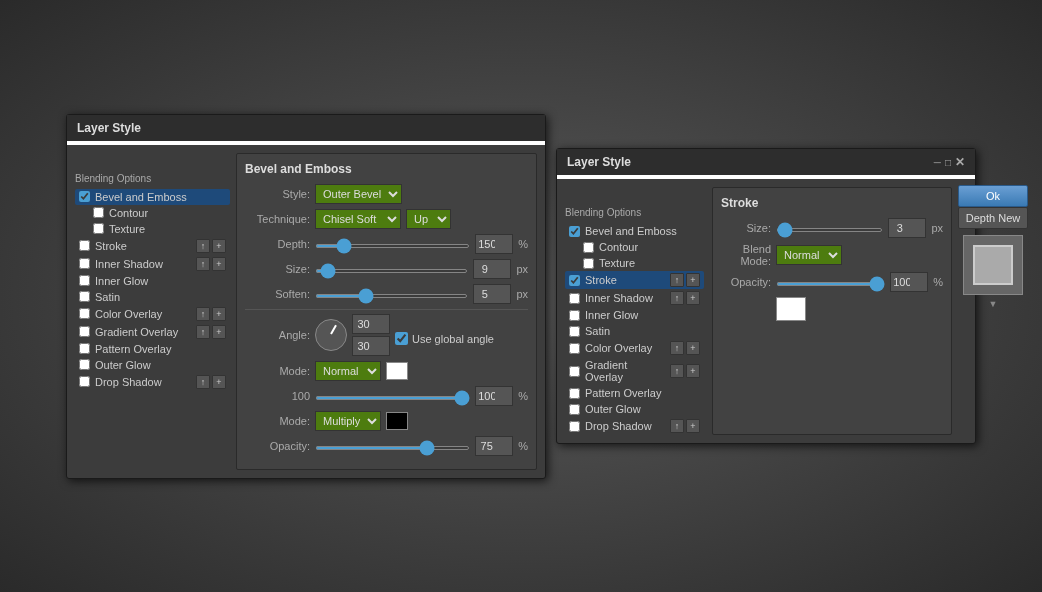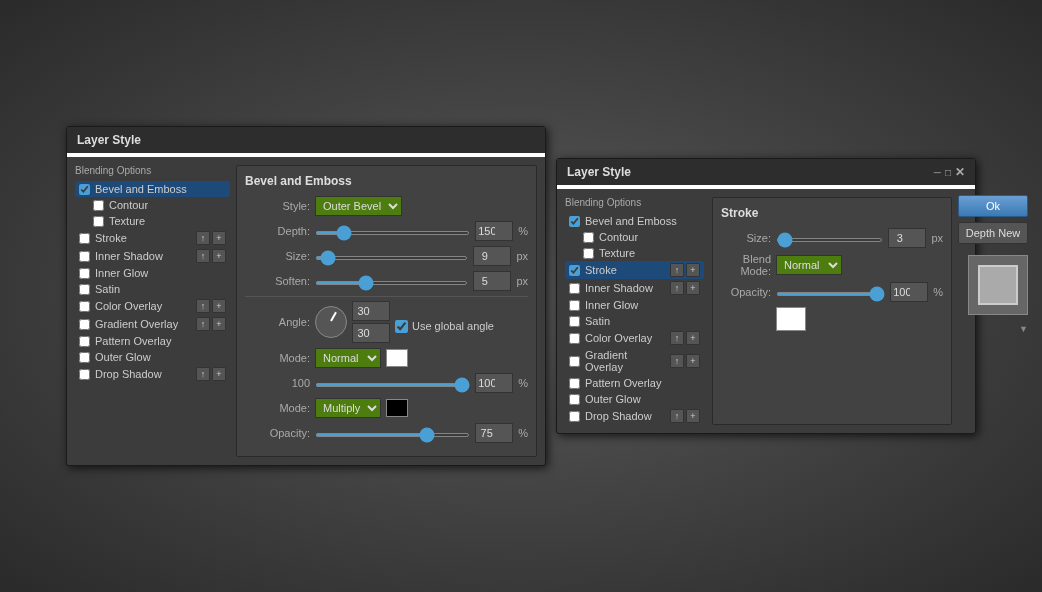--- a/index.html
+++ b/index.html
@@ -43,20 +43,21 @@
     }
     .dialog-body {
       display: flex;
       padding: 8px;
       gap: 6px;
     }
     
     .layers-panel {
       width: 155px;
       min-width: 155px;
+      margin-top: 20px;
     }
     .section-header {
       font-size: 10px;
       color: #aaa;
       margin-bottom: 5px;
     }
     .layer-item {
       display: flex;
       align-items: center;
       padding: 2px 4px;
@@ -249,23 +250,22 @@
     }
     .style-preview-inner {
       width: 40px; height: 40px;
       background: #aaa;
       border: 2px solid #ccc;
     }
     
     .right-buttons {
       display: flex;
       flex-direction: column;
-      gap: 5px;
       padding: 6px 6px;
-      align-items: flex-end;
+      align-items: center;
     }
     
     .stroke-content {
       min-width: 240px;
     }
   </style>
 </head>
 <body>
 
 <div class="bg-dark">
@@ -343,20 +343,32 @@
 
         <div class="form-row">
           <span class="form-label">Style:</span>
           <select class="styled">
             <option>Outer Bevel</option>
             <option>Inner Bevel</option>
             <option>Emboss</option>
           </select>
         </div>
 
+        <div class="form-row">
+          <span class="form-label">Technique:</span>
+          <select class="styled">
+            <option>Chisel Soft</option>
+            <option>Smooth</option>
+            <option>Chisel Hard</option>
+          </select>
+          <select class="styled" style="width:45px;">
+            <option>Up</option>
+            <option>Down</option>
+          </select>
+        </div>
 
         <div class="form-row">
           <span class="form-label">Depth:</span>
           <div class="slider-container">
             <input type="range" class="slider" min="0" max="1000" value="150" style="">
           </div>
           <input type="number" class="num-input" value="150" style="">
           <span class="unit-label">%</span>
         </div>
 

